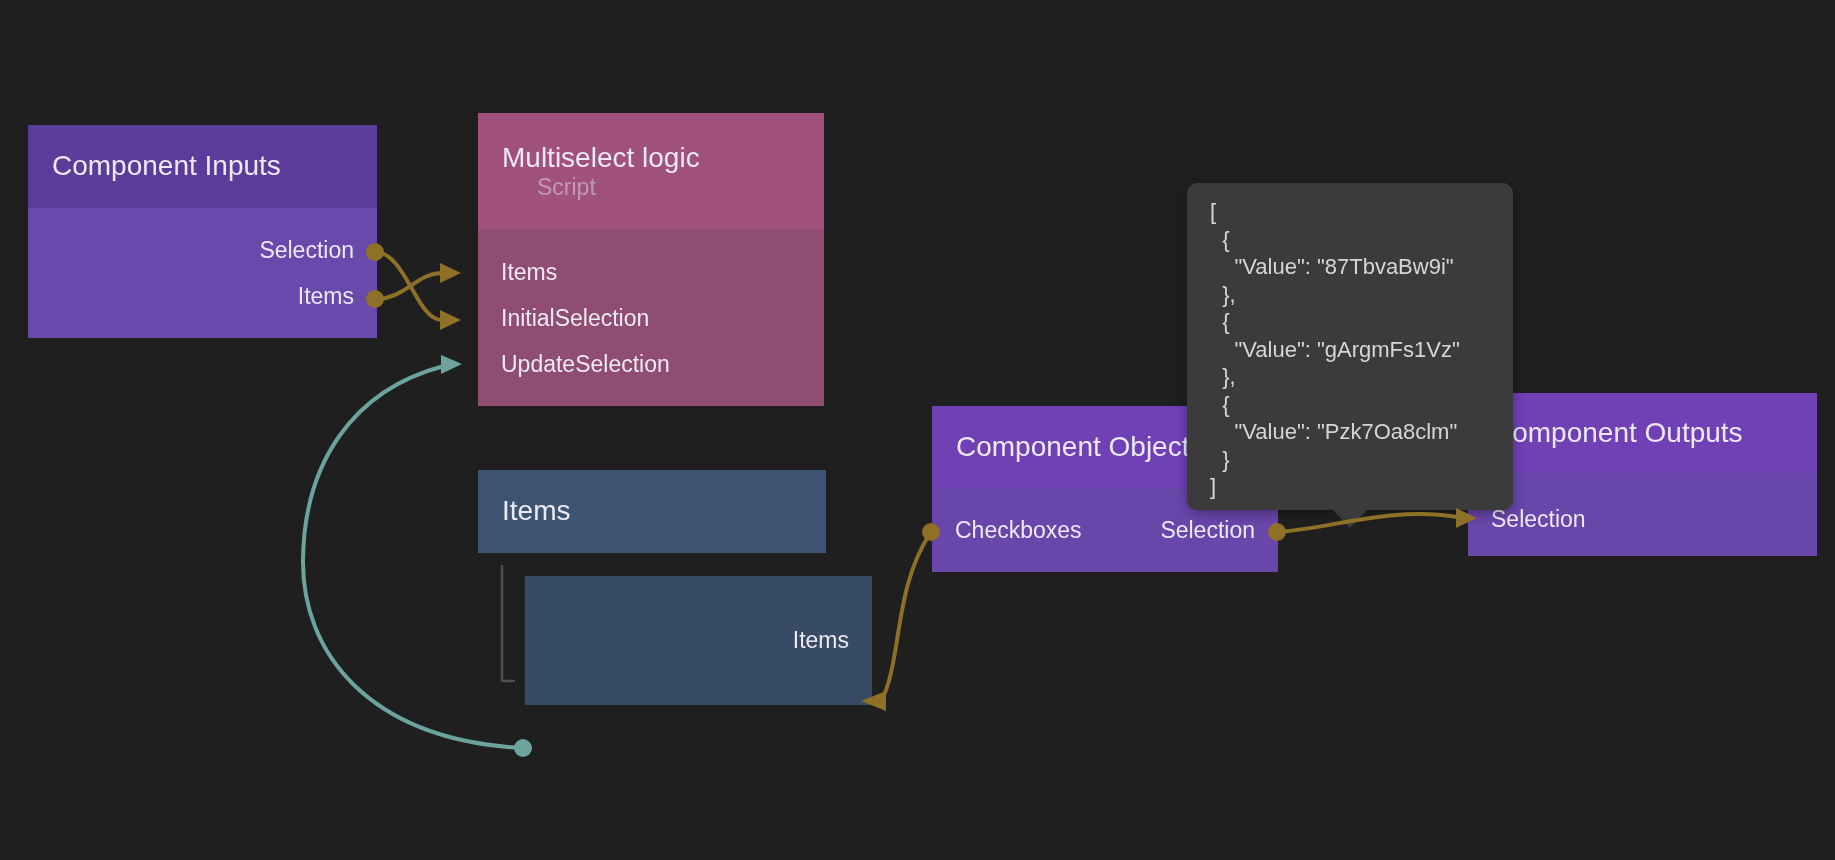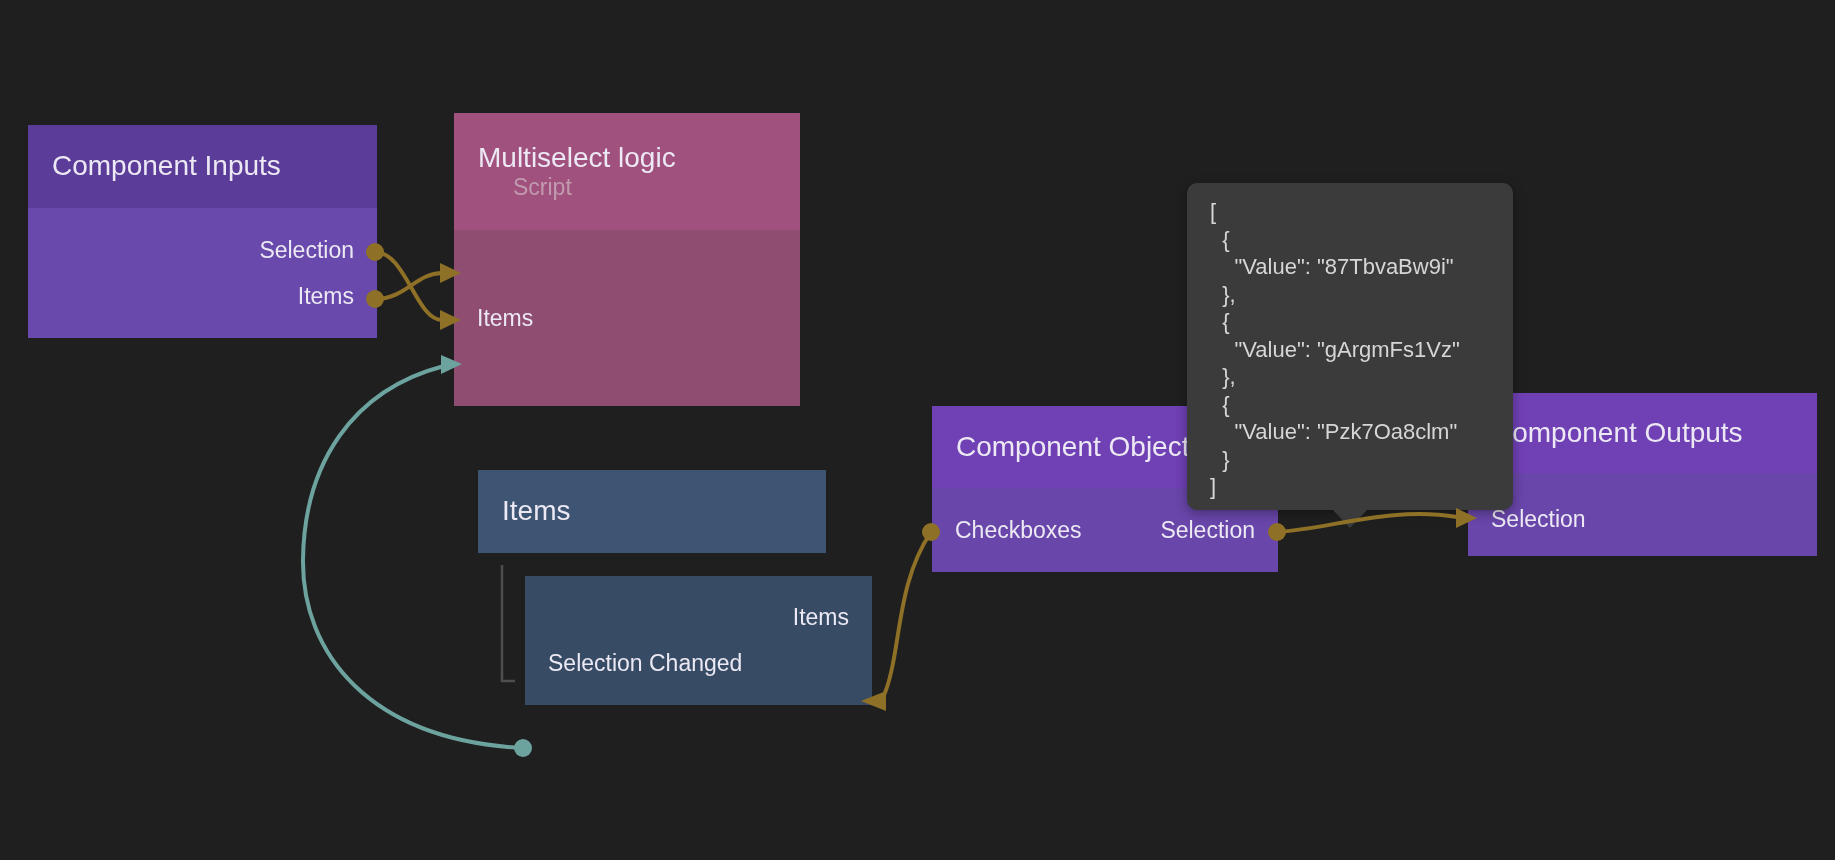--- a/index.html
+++ b/index.html
@@ -63,21 +63,21 @@
   .violet .node-header { background: var(--node-violet-header, #7040b5); }
   .violet .node-body   { background: var(--node-violet-body, #6946aa); }
   .pink .node-header   { background: var(--node-pink-header, #a1517e); }
   .pink .node-body     { background: var(--node-pink-body, #8f4d72); }
   .blue .node-header   { background: var(--node-blue-header, #3d5472); }
   .blue .node-body     { background: var(--node-blue-body, #374b64); }
 
   
   #node-component-inputs  { left: 28px;   top: 125px; width: 349px; --hh: 83px; }
   #node-component-inputs  .node-body { height: 130px; }
-  #node-multiselect       { left: 454px;  top: 113px; width: 346px; border-radius: 20px; --hh: 117px; }
+  #node-multiselect       { left: 478px;  top: 113px; width: 346px; border-radius: 20px; --hh: 117px; }
   #node-multiselect       .node-body { height: 176px; }
   #node-group             { left: 478px;  top: 470px; width: 348px; --hh: 83px; }
   #node-repeater          { left: 525px;  top: 576px; width: 347px; --hh: 84px; }
   #node-repeater          .node-body { height: 129px; }
   #node-component-object  { left: 932px;  top: 406px; width: 346px; --hh: 82px; }
   #node-component-object  .node-body { height: 84px; }
   #node-component-outputs { left: 1468px; top: 393px; width: 349px; --hh: 80px; }
   #node-component-outputs .node-body { height: 83px; padding-top: 10px; }
 
   
@@ -142,36 +142,39 @@
 
   <div class="node pink" id="node-multiselect">
     <div class="node-header">
       <div class="node-title">Multiselect logic</div>
       <div class="node-subtitle">Script</div>
     </div>
     <div class="node-body">
       <div class="prow">
         <span>Items</span>
       </div>
+      <div class="prow">
+        <span>InitialSelection</span>
+      </div>
+      <div class="prow">
+        <span>UpdateSelection</span>
+      </div>
     </div>
   </div>
 
   <div class="node blue" id="node-group">
     <div class="node-header">
       <div class="node-title">Items</div>
     </div>
   </div>
 
   <div class="node blue" id="node-repeater">
     <div class="node-body">
       <div class="prow right">
         <span>Items</span>
-      </div>
-      <div class="prow">
-        <span>Selection Changed</span>
       </div>
     </div>
   </div>
 
   <div class="node violet" id="node-component-object">
     <div class="node-header">
       <div class="node-title">Component Object</div>
     </div>
     <div class="node-body">
       <div class="prow split">

